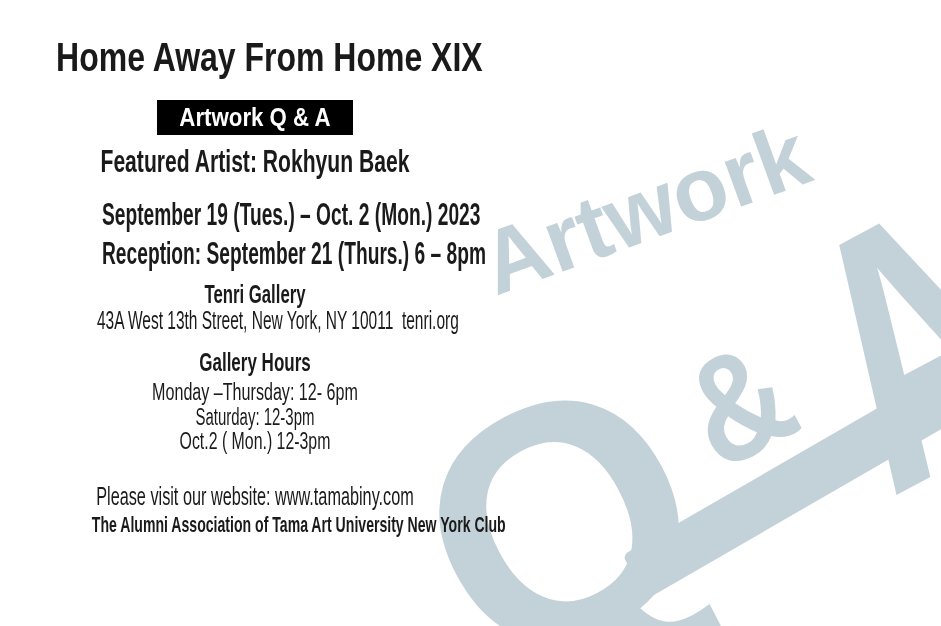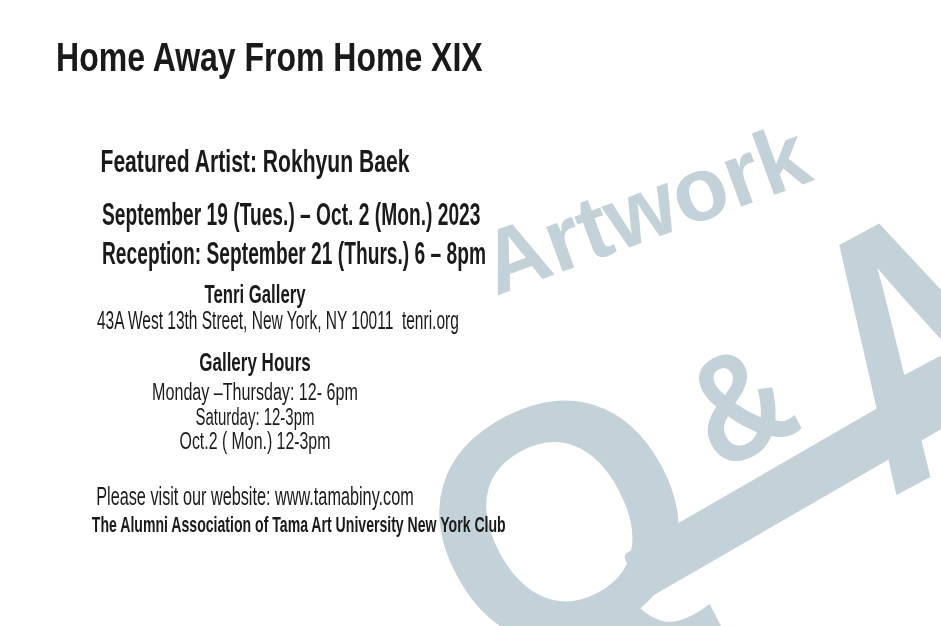--- a/index.html
+++ b/index.html
@@ -113,20 +113,23 @@
 <div id="canvas">
 
   <span class="wm wm-word" style="color: rgb(195, 210, 217);">Artwork</span>
   <span class="wm wm-q" style="color: rgb(195, 210, 217);">Q</span>
   <span class="wm wm-amp" style="color: rgb(195, 210, 217);">&amp;</span>
   <span class="wm wm-a" style="color: rgb(195, 210, 217);">A</span>
   <div class="swash" style="background: rgb(195, 210, 217);"></div>
 
   <div class="line l-title" style="color: rgb(26, 26, 26);">Home Away From Home XIX</div>
 
+  <div class="badge-box" style="background: rgb(0, 0, 0);">
+    <span class="badge-text" style="color: rgb(255, 255, 255);">Artwork Q &amp; A</span>
+  </div>
 
   <div class="line l-featured" style="color: rgb(26, 26, 26);">Featured Artist: Rokhyun Baek</div>
 
   <div class="line l-dates" style="color: rgb(26, 26, 26);">September 19 (Tues.) – Oct. 2 (Mon.) 2023</div>
   <div class="line l-reception" style="color: rgb(26, 26, 26);">Reception: September 21 (Thurs.) 6 – 8pm</div>
 
   <div class="line l-venue" style="color: rgb(26, 26, 26);">Tenri Gallery</div>
   <div class="line l-address fw400" style="color: rgb(26, 26, 26);">43A West 13th Street, New York, NY 10011  tenri.org</div>
 
   <div class="line l-hours-h" style="color: rgb(26, 26, 26);">Gallery Hours</div>

